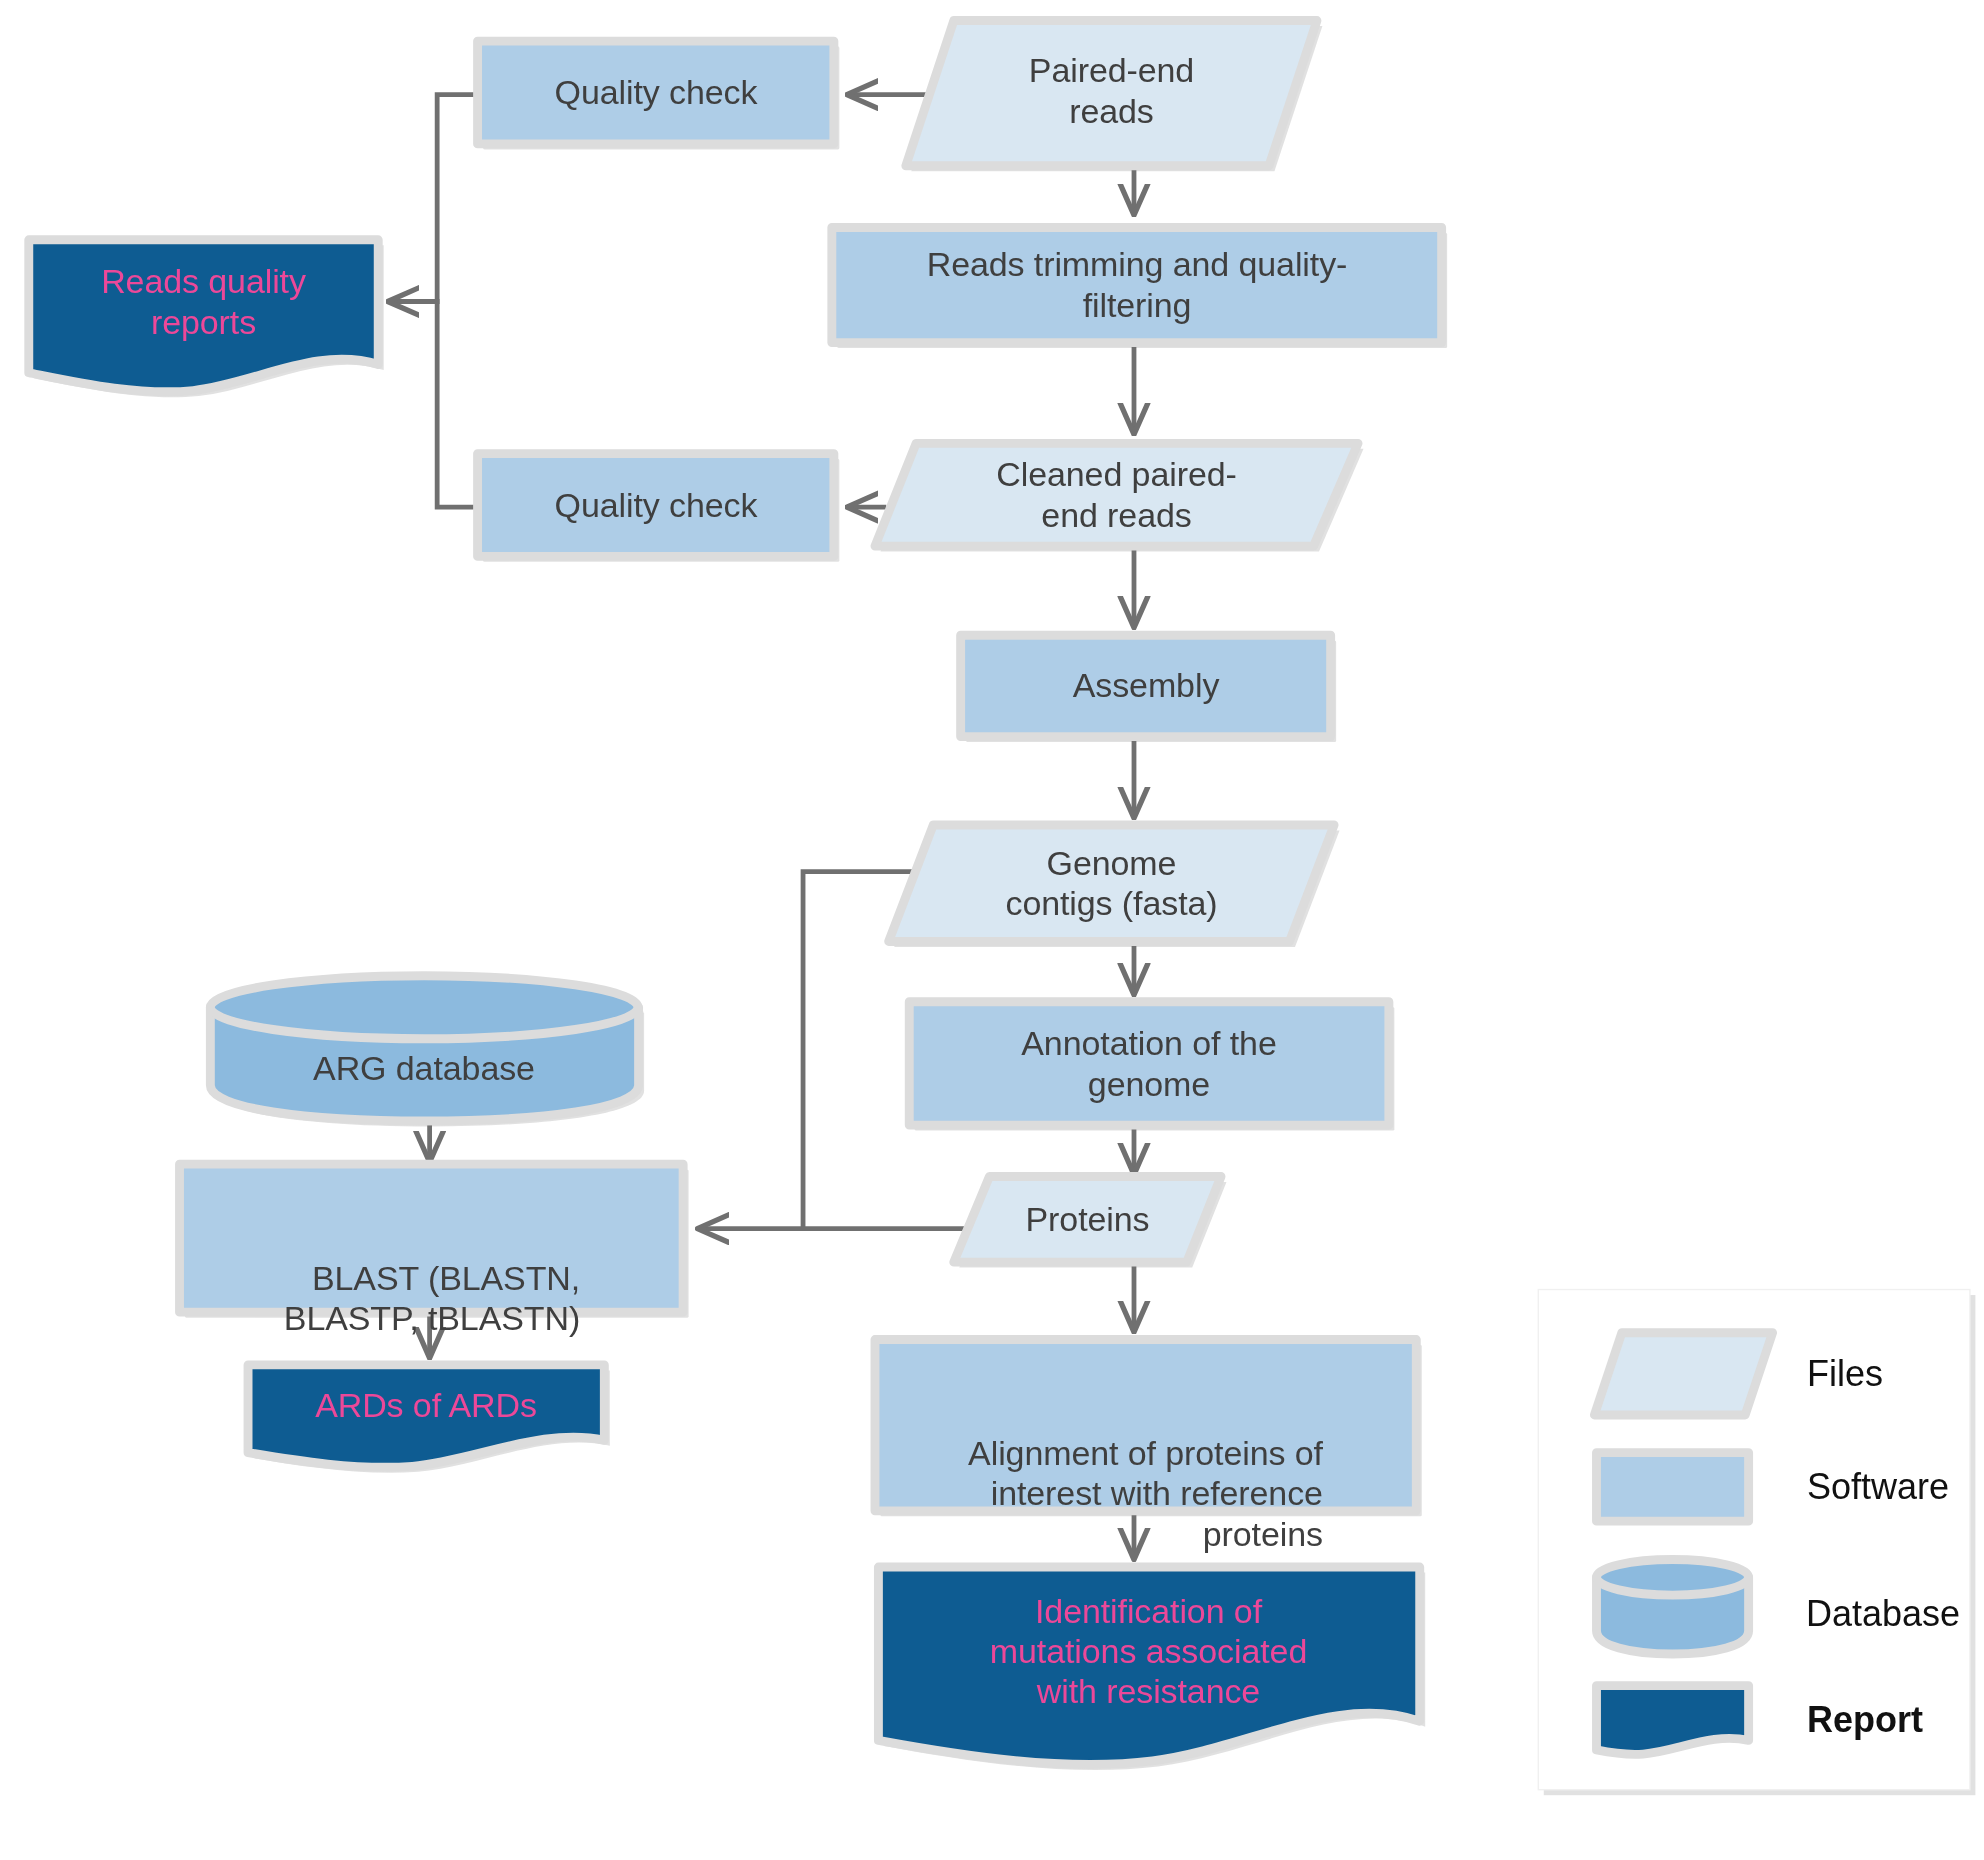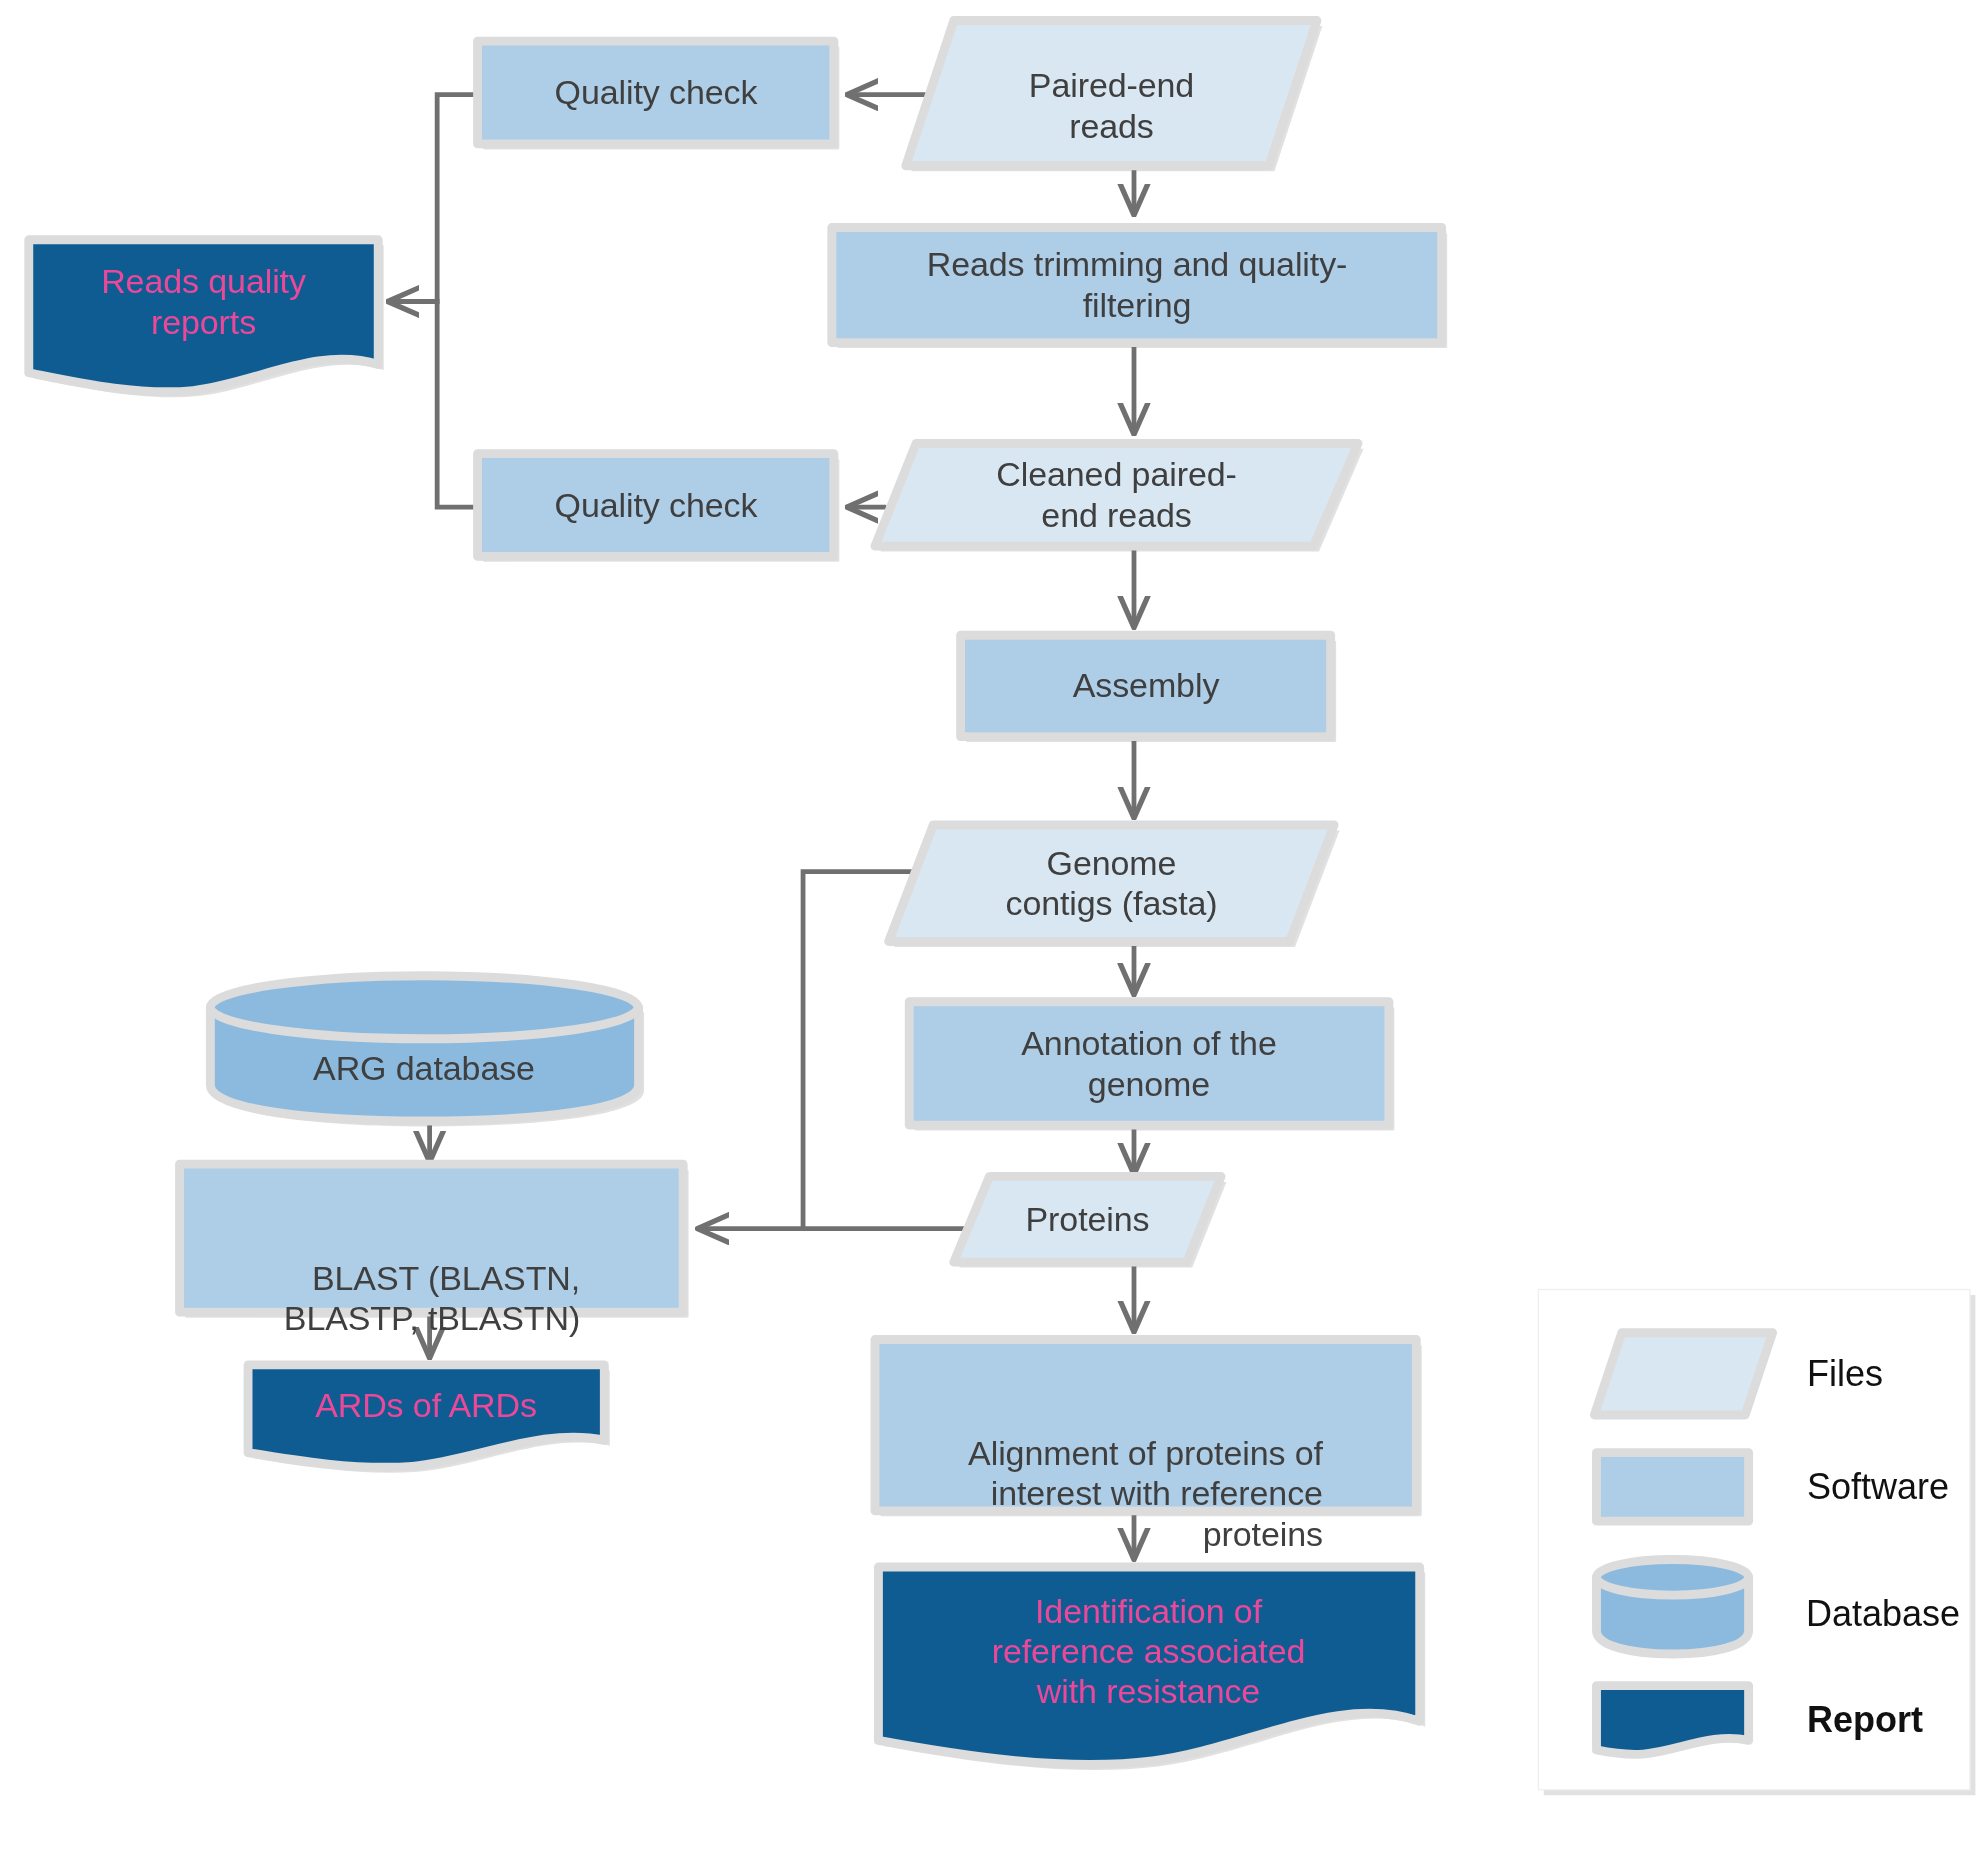--- a/index.html
+++ b/index.html
@@ -181,21 +181,21 @@
                  C2380,2414 2330,2402 2330,2380 Z" fill="#8CBADE"></path>
         <ellipse cx="2441" cy="2302" rx="111" ry="26" fill="#8CBADE"></ellipse>
       </g>
       <path d="M2330,2460 L2552,2460 L2552,2540 C2498,2528 2448,2556 2398,2560
                C2372,2562 2350,2558 2330,2554 Z" fill="#0E5C92"></path>
     </g>
   </svg>
 
   <div class="node-label label-dark" style="left:478px; top:41px; width:356px; height:103px;">Quality check</div>
 
-  <div class="node-label label-dark" style="left:906px; top:33px; width:411px; height:145px;">Paired-end
+  <div class="node-label label-dark" style="left:906px; top:18px; width:411px; height:145px;">Paired-end
 reads</div>
 
   <div class="node-label label-light" style="left:29px; top:233px; width:349px; height:137px;">Reads quality
 reports</div>
 
   <div class="node-label label-dark" style="left:832px; top:227px; width:610px; height:115px;">Reads trimming and quality-
 filtering</div>
 
   <div class="node-label label-dark" style="left:478px; top:454px; width:356px; height:103px;">Quality check</div>
 
@@ -217,21 +217,21 @@
 
   <div class="node-label label-dark" style="left:954px; top:1176px; width:267px; height:86px;">Proteins</div>
 
   <div class="node-label label-light" style="left:248px; top:1365px; width:356px; height:81px;">ARDs of ARDs</div>
 
   <div class="node-label label-dark" style="left:875px; top:1408px; width:541px; height:171px;text-align:right;">Alignment of proteins of
 interest with reference
 proteins</div>
 
   <div class="node-label label-light" style="left:878px; top:1567px; width:541px; height:168px;">Identification of
-reference associated
+mutations associated
 with resistance</div>
 
   <div class="legend-label" style="left:1807px; top:1343px; height:62px;">Files</div>
   <div class="legend-label" style="left:1807px; top:1456px; height:62px;">Software</div>
   <div class="legend-label" style="left:1806px; top:1583px; height:62px;">Database</div>
   <div class="legend-label" style="left:1807px; top:1689px; height:62px;font-weight:bold;">Report</div>
 
 </div>
 
 

